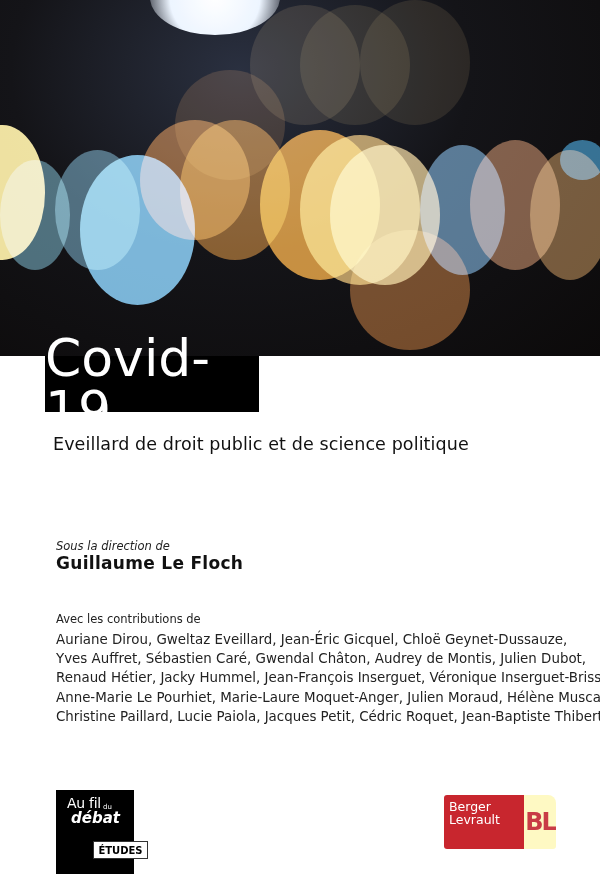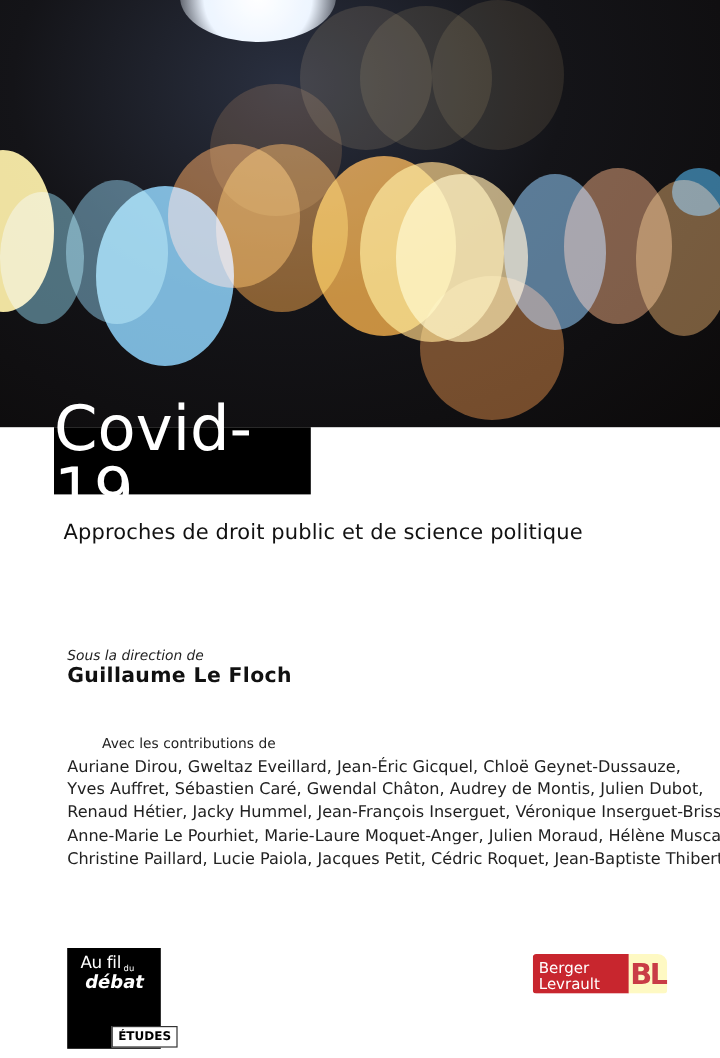--- a/index.html
+++ b/index.html
@@ -20,41 +20,41 @@
   .title-text {
     color: #fff; font-family: "DejaVu Sans", sans-serif; font-size: 52px;
     font-weight: 400; letter-spacing: 0px; line-height: 1;
   }
   .subtitle {
     position: absolute; left: 53px; top: 434px; font-size: 17.5px;
     color: #111; letter-spacing: 0.1px; white-space: nowrap;
   }
   .direction-label { position: absolute; left: 56px; top: 539px; font-size: 11.5px; color: #222; font-style: italic; }
   .director-name { position: absolute; left: 56px; top: 553px; font-size: 17px; font-weight: 700; color: #111; letter-spacing: 0.3px; }
-  .contrib-label { position: absolute; left: 56px; top: 612px; font-size: 11.5px; color: #222; margin-left: 29px; }
+  .contrib-label { position: absolute; left: 56px; top: 612px; font-size: 11.5px; color: #222; }
   .contrib-list {
     position: absolute; left: 56px; top: 630px; width: 530px;
     font-size: 13.4px; line-height: 19.2px; color: #222;
   }
   .contrib-line { display: block; white-space: nowrap; }
 
   .series-panel {
     position: absolute; left: 56px; top: 790px; width: 78px; height: 84px; background: #000;
   }
   .series-au { position: absolute; left: 11px; top: 5px; color: #fff; font-size: 14px; letter-spacing: -0.3px; }
   .series-du { position: absolute; left: 47px; top: 13px; color: #fff; font-size: 7px; }
   .series-debat { position: absolute; left: 15px; top: 19px; color: #fff; font-size: 15px; font-weight: 700; font-style: italic; }
   .etudes-tag {
     position: absolute; left: 93px; top: 841px; width: 55px; height: 18px;
     background: #fff; border: 1px solid #333; font-size: 10px; font-weight: 700;
-    display: flex; align-items: center; justify-content: center; color: #000; margin-top: 14px;
+    display: flex; align-items: center; justify-content: center; color: #000;
   }
 
   .publisher-logo {
-    position: absolute; left: 444px; top: 795px; width: 112px; height: 33px;
+    position: absolute; left: 444px; top: 795px; width: 112px; height: 54px;
     display: flex; border-radius: 3px 8px 3px 3px; overflow: hidden; justify-content: flex-end;
   }
   .publisher-name {
     background: #c8262e; color: #fff; width: 80px; font-size: 12.5px; line-height: 13px;
     padding: 5px 0 0 5px;
   }
   .publisher-mark {
     background: #fef9c3; color: #c93c46; flex: 1; font-size: 24px; font-weight: 700;
     display: flex; align-items: center; justify-content: center; letter-spacing: -2px;
   }
@@ -81,21 +81,21 @@
   <div class="bokeh" style="left:470px;top:140px;width:90px;height:130px;background:rgba(200,140,100,0.6);"></div>
   <div class="bokeh" style="left:530px;top:150px;width:80px;height:130px;background:rgba(200,150,90,0.55);"></div>
   <div class="bokeh" style="left:560px;top:140px;width:45px;height:40px;background:rgba(60,150,200,0.7);"></div>
   <div class="bokeh" style="left:350px;top:230px;width:120px;height:120px;background:rgba(180,110,50,0.6);"></div>
 </div>
 
 <div class="title-box">
   <span class="title-text">Covid-19</span>
 </div>
 
-<div class="subtitle">Approches de droit public et de science politique</div>
+<div class="subtitle">Eveillard de droit public et de science politique</div>
 
 <div class="direction-label">Sous la direction de</div>
 <div class="director-name">Guillaume Le Floch</div>
 
 <div class="contrib-label">Avec les contributions de</div>
 <div class="contrib-list">
   <span class="contrib-line">Auriane Dirou, Gweltaz Eveillard, Jean-Éric Gicquel, Chloë Geynet-Dussauze,</span>
   <span class="contrib-line">Yves Auffret, Sébastien Caré, Gwendal Châton, Audrey de Montis, Julien Dubot,</span>
   <span class="contrib-line">Renaud Hétier, Jacky Hummel, Jean-François Inserguet, Véronique Inserguet-Brisset,</span>
   <span class="contrib-line">Anne-Marie Le Pourhiet, Marie-Laure Moquet-Anger, Julien Moraud, Hélène Muscat,</span>

